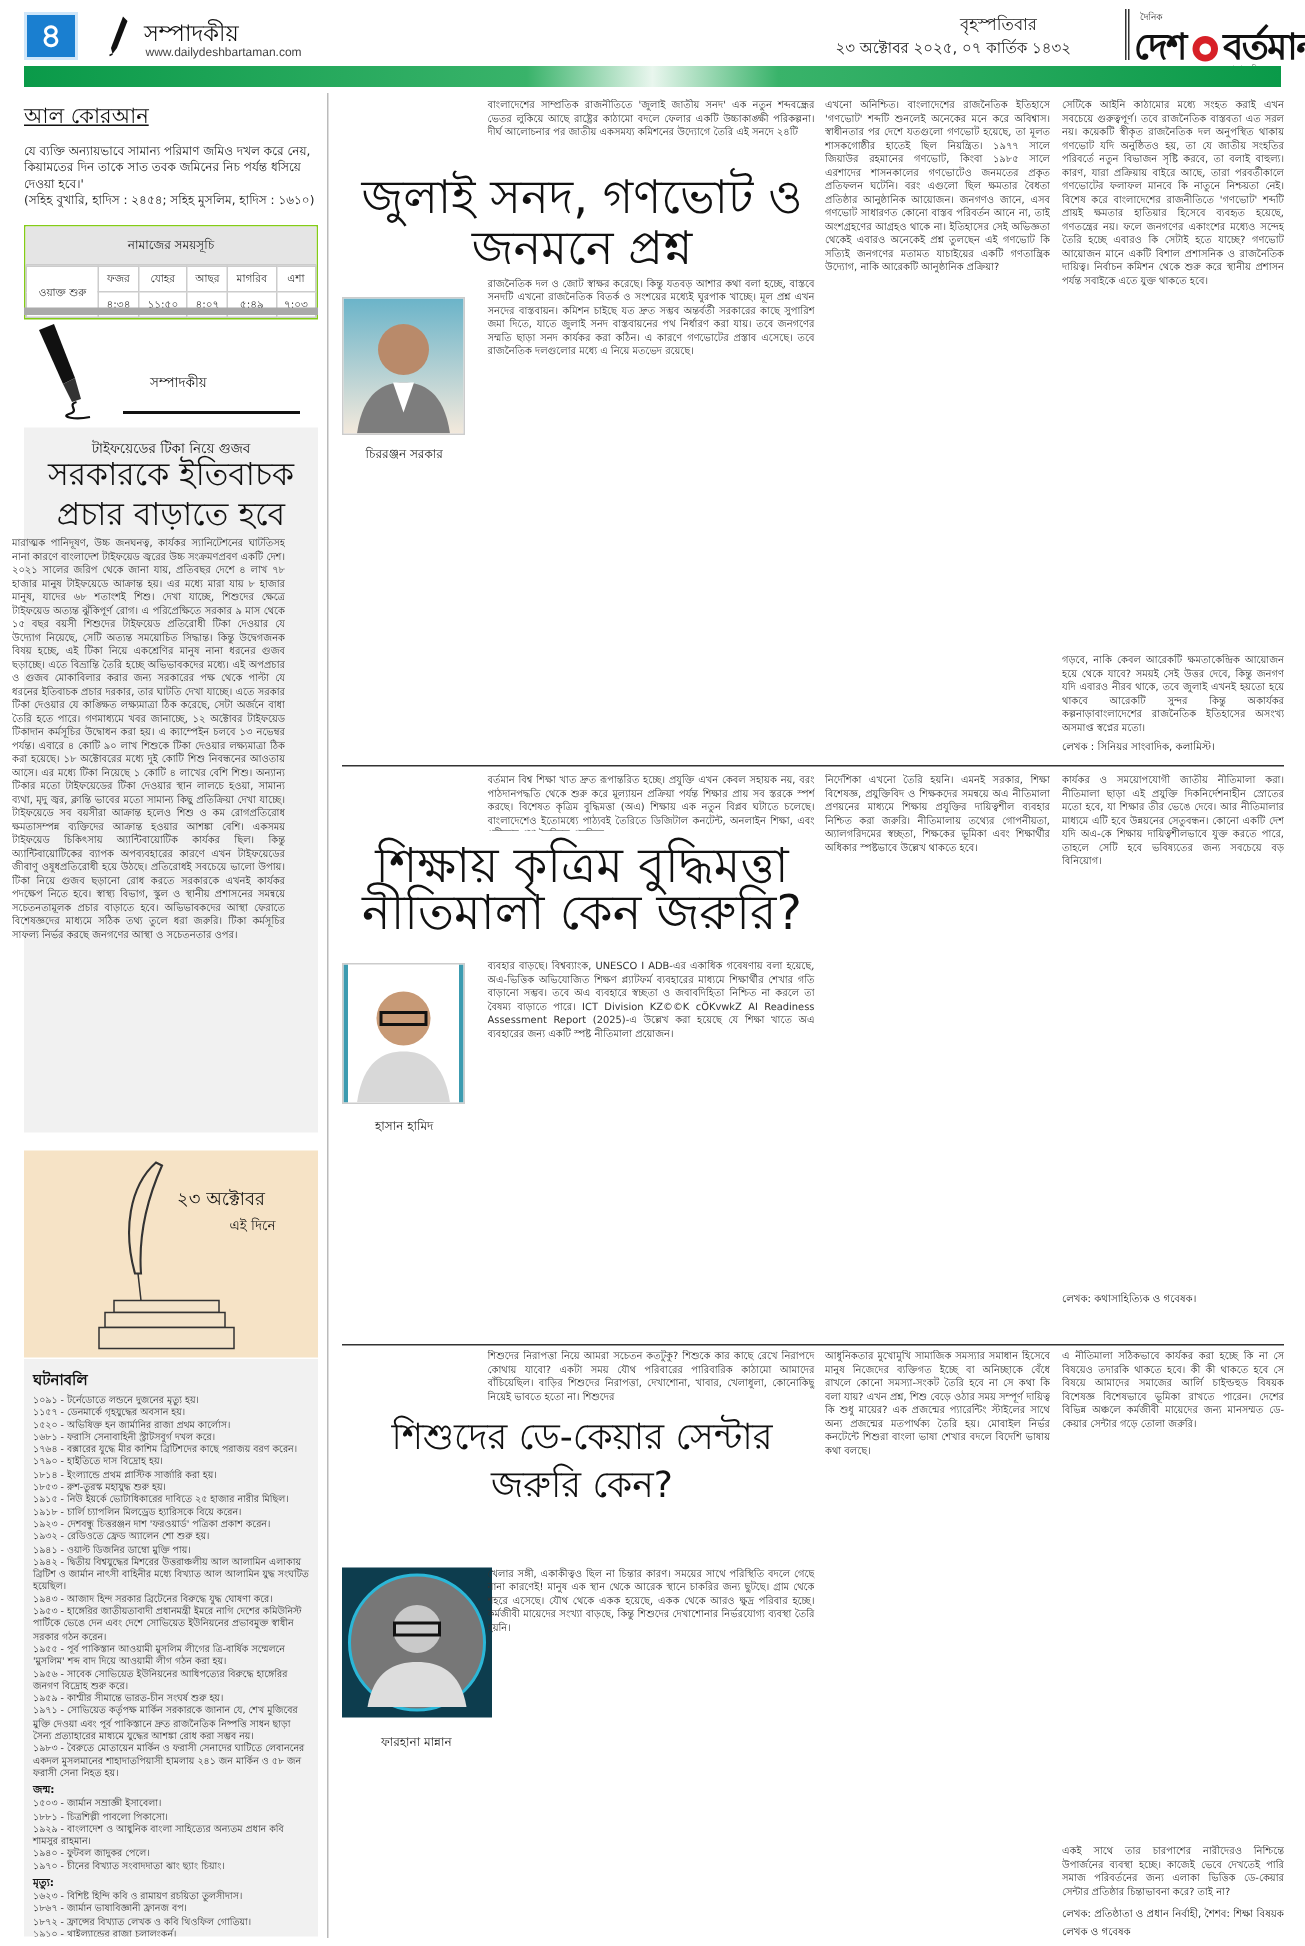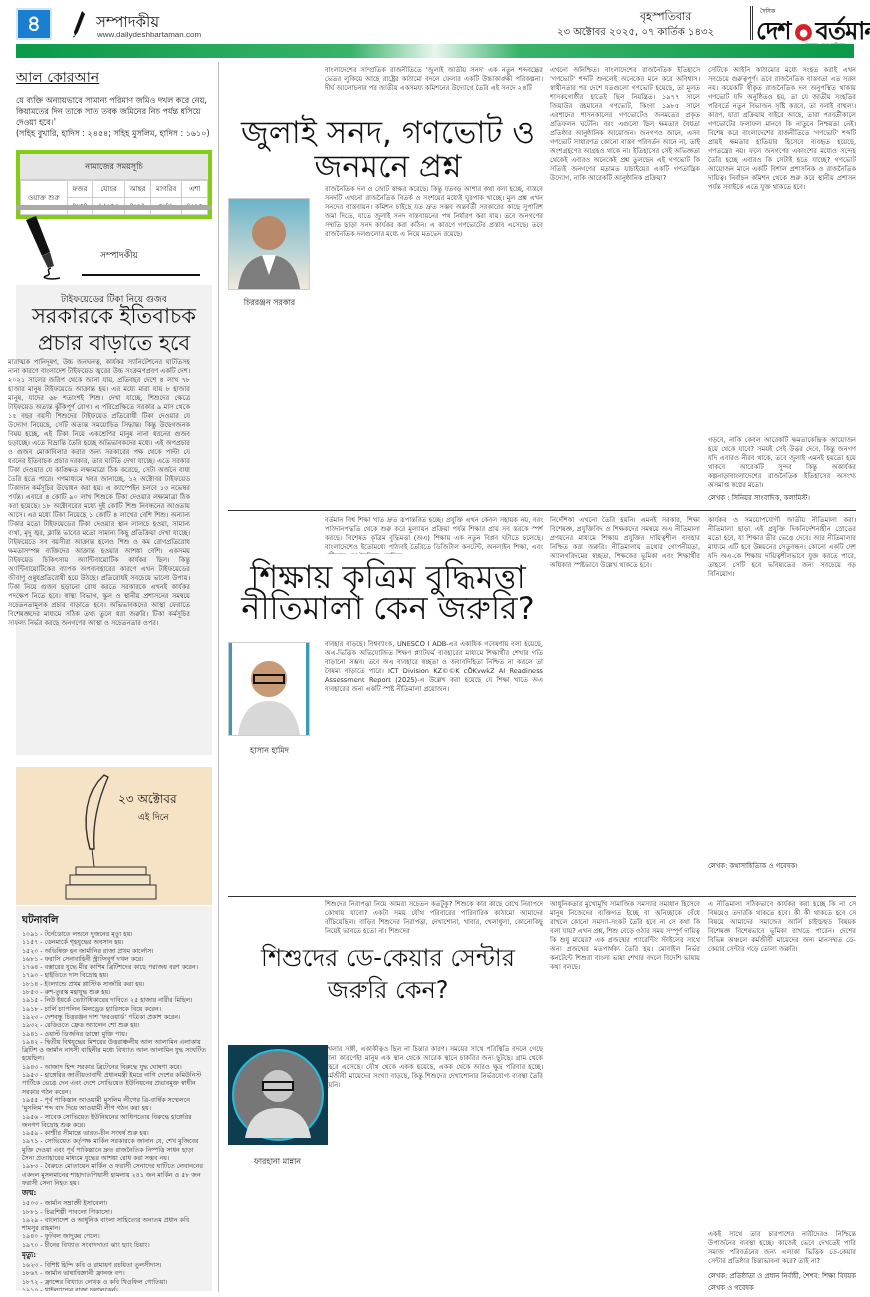--- a/index.html
+++ b/index.html
@@ -14,34 +14,34 @@
 .sep{left:750px;top:6px;width:3px;height:34px;border-left:1px solid #333;border-right:1px solid #333}
 .logo-small{left:760px;top:6px;font-size:6px;color:#333}
 .logo{left:756px;top:12px;font:bold 24px "DejaVu Sans",sans-serif;color:#111;letter-spacing:-1px;display:flex;align-items:center}
 .logo .dot{display:inline-block;width:17px;height:17px;border-radius:50%;background:#d72027;margin:0 4px;color:#fff;font-size:10px;text-align:center;line-height:17px}
 .tag{left:805px;top:42px;font-size:5px;color:#333}
 .greenbar{left:16px;top:44px;width:838px;height:14px;background:linear-gradient(90deg,#0a9a49 0%,#39b36a 40%,#e9f6ee 50%,#39b36a 60%,#0a9a49 100%)}
 .col{font-size:6.6px;line-height:9px;color:#333;text-align:justify}
 .quran-title{left:16px;top:66px;font-size:14px;text-decoration:underline;color:#111}
 .quran-text{left:16px;top:95px;width:198px;font-size:8px;line-height:11px;color:#222}
 .quran-ref{left:16px;top:127px;width:200px;font-size:8px;color:#222}
-.prayer{left:16px;top:150px;width:196px;border:4px solid #84cc16;background:#fff}
+.prayer{left:16px;top:150px;width:196px;border:1px solid #84cc16;background:#fff}
 .prayer .ph{background:#e5e5e5;text-align:center;font-size:8px;padding:6px 0;border-bottom:1px solid #ccc}
 .prayer table{width:100%;border-collapse:collapse;font-size:7px}
 .prayer td{border:1px solid #ccc;text-align:center;padding:2px 1px;color:#333}
 .graybar{left:16px;top:205px;width:196px;height:5px;background:#aaa}
 .ed-label{left:100px;top:248px;font-size:9px;color:#111}
 .ed-line{left:82px;top:274px;width:118px;height:2px;background:#111}
 .ed-box{left:16px;top:285px;width:196px;height:470px;background:#f1f1f1}
 .ed-kicker{left:16px;top:292px;width:196px;text-align:center;font-size:9px;color:#111}
 .ed-h1{left:16px;top:303px;width:196px;text-align:center;font-size:21px;line-height:27px;color:#111}
 .ed-body{left:8px;top:358px;width:182px;height:392px;overflow:hidden}
 .otd-box{left:16px;top:767px;width:196px;height:138px;background:#f6e3c6}
 .otd-title{left:118px;top:790px;font-size:12px;color:#111}
-.otd-sub{left:138px;top:810px;font-size:9px;color:#111}
+.otd-sub{left:153px;top:810px;font-size:9px;color:#111}
 .events{left:16px;top:906px;width:196px;height:385px;background:#f1f1f1;padding:6px 6px;overflow:hidden}
 .events .et{font-size:10px;font-weight:bold;color:#111;margin-bottom:1px}
 .events .ev{font-size:6.3px;line-height:8.3px;color:#333}
 .events .sub{font-size:7px;font-weight:bold;color:#111}
 .vline{width:1px;background:#bbb}
 .hrule{height:1px;background:#333}
 .art-h{font-size:22px;line-height:30px;color:#111;text-align:center}
 .photo{border:1px solid #ccc;background:linear-gradient(180deg,#6bb4c9,#f3e9dc);display:flex;align-items:flex-end;justify-content:center;overflow:hidden}
 .author{font-size:8px;color:#222;text-align:center}
 .byline{font-size:6.8px;color:#222}
@@ -261,21 +261,21 @@
 <div class="abs col" style="left:548px;top:66px;width:0"></div>
 <div class="abs col" style="left:548px;top:66px;width:0"></div>
 <div class="abs col" style="left:548px;top:66px;width:0"></div>
 <div class="abs col" style="left:548px;top:66px;width:0"></div>
 <div class="abs col" style="left:548px;top:66px;width:0"></div>
 <div class="abs col" style="left:548px;top:66px;width:0"></div>
 <div class="abs col" style="left:548px;top:66px;width:0"></div>
 
 <div class="abs col" style="left:550px;top:66px;width:150px;height:438px;overflow:hidden">এখনো অনিশ্চিত। বাংলাদেশের রাজনৈতিক ইতিহাসে 'গণভোট' শব্দটি শুনলেই অনেকের মনে করে অবিশ্বাস। স্বাধীনতার পর দেশে যতগুলো গণভোট হয়েছে, তা মূলত শাসকগোষ্ঠীর হাতেই ছিল নিয়ন্ত্রিত। ১৯৭৭ সালে জিয়াউর রহমানের গণভোট, কিংবা ১৯৮৫ সালে এরশাদের শাসনকালের গণভোটেও জনমতের প্রকৃত প্রতিফলন ঘটেনি। বরং এগুলো ছিল ক্ষমতার বৈধতা প্রতিষ্ঠার আনুষ্ঠানিক আয়োজন। জনগণও জানে, এসব গণভোট সাধারণত কোনো বাস্তব পরিবর্তন আনে না, তাই অংশগ্রহণের আগ্রহও থাকে না। ইতিহাসের সেই অভিজ্ঞতা থেকেই এবারও অনেকেই প্রশ্ন তুলছেন এই গণভোট কি সত্যিই জনগণের মতামত যাচাইয়ের একটি গণতান্ত্রিক উদ্যোগ, নাকি আরেকটি আনুষ্ঠানিক প্রক্রিয়া?</div>
 <div class="abs col" style="left:708px;top:66px;width:148px;height:370px;overflow:hidden">সেটিকে আইনি কাঠামোর মধ্যে সংহত করাই এখন সবচেয়ে গুরুত্বপূর্ণ। তবে রাজনৈতিক বাস্তবতা এত সরল নয়। কয়েকটি স্বীকৃত রাজনৈতিক দল অনুপস্থিত থাকায় গণভোট যদি অনুষ্ঠিতও হয়, তা যে জাতীয় সংহতির পরিবর্তে নতুন বিভাজন সৃষ্টি করবে, তা বলাই বাহুল্য। কারণ, যারা প্রক্রিয়ায় বাইরে আছে, তারা পরবর্তীকালে গণভোটের ফলাফল মানবে কি নাতুনে নিশ্চয়তা নেই। বিশেষ করে বাংলাদেশের রাজনীতিতে 'গণভোট' শব্দটি প্রায়ই ক্ষমতার হাতিয়ার হিসেবে ব্যবহৃত হয়েছে, গণতন্ত্রের নয়। ফলে জনগণের একাংশের মধ্যেও সন্দেহ তৈরি হচ্ছে এবারও কি সেটাই হতে যাচ্ছে? গণভোট আয়োজন মানে একটি বিশাল প্রশাসনিক ও রাজনৈতিক দায়িত্ব। নির্বাচন কমিশন থেকে শুরু করে স্থানীয় প্রশাসন পর্যন্ত সবাইকে এতে যুক্ত থাকতে হবে।</div>
-<div class="abs col" style="left:708px;top:436px;width:148px;height:52px;overflow:hidden">গড়বে, নাকি কেবল আরেকটি ক্ষমতাকেন্দ্রিক আয়োজন হয়ে থেকে যাবে? সময়ই সেই উত্তর দেবে, কিন্তু জনগণ যদি এবারও নীরব থাকে, তবে জুলাই এমনই হয়তো হয়ে থাকবে আরেকটি সুন্দর কিন্তু অকার্যকর কল্পনাড়াবাংলাদেশের রাজনৈতিক ইতিহাসের অসংখ্য অসমাপ্ত স্বপ্নের মতো।</div>
+<div class="abs col" style="left:708px;top:436px;width:148px;height:52px;overflow:hidden">গড়বে, নাকি কেবল আরেকটি ক্ষমতাকেন্দ্রিক আয়োজন হয়ে থেকে যাবে? সময়ই সেই উত্তর দেবে, কিন্তু জনগণ যদি এবারও নীরব থাকে, তবে জুলাই এখনই হয়তো হয়ে থাকবে আরেকটি সুন্দর কিন্তু অকার্যকর কল্পনাড়াবাংলাদেশের রাজনৈতিক ইতিহাসের অসংখ্য অসমাপ্ত স্বপ্নের মতো।</div>
 <div class="abs byline" style="left:708px;top:492px;width:148px">লেখক : সিনিয়র সাংবাদিক, কলামিস্ট।</div>
 <div class="abs hrule" style="left:228px;top:510px;width:628px"></div>
 
 <div class="abs col" style="left:325px;top:516px;width:218px;height:38px;overflow:hidden">বর্তমান বিশ্ব শিক্ষা খাত দ্রুত রূপান্তরিত হচ্ছে। প্রযুক্তি এখন কেবল সহায়ক নয়, বরং পাঠদানপদ্ধতি থেকে শুরু করে মূল্যায়ন প্রক্রিয়া পর্যন্ত শিক্ষার প্রায় সব স্তরকে স্পর্শ করছে। বিশেষত কৃত্রিম বুদ্ধিমত্তা (অএ) শিক্ষায় এক নতুন বিপ্লব ঘটাতে চলেছে। বাংলাদেশেও ইতোমধ্যে পাঠ্যবই তৈরিতে ডিজিটাল কনটেন্ট, অনলাইন শিক্ষা, এবং পরীক্ষার প্রশ্ন তৈরিতে প্রযুক্তির</div>
 <div class="abs art-h" style="left:228px;top:562px;width:320px;font-size:32px;line-height:31px">শিক্ষায় কৃত্রিম বুদ্ধিমত্তা নীতিমালা কেন জরুরি?</div>
 <div class="abs photo" style="left:228px;top:642px;width:82px;height:94px;background:linear-gradient(90deg,#3c9bb0 4%,#fff 4%,#fff 96%,#3c9bb0 96%)">
   <svg width="70" height="86" viewBox="0 0 70 86">
       <circle cx="35" cy="30" r="18" fill="#c89a76"></circle>
       <rect x="20" y="26" width="30" height="8" fill="none" stroke="#111" stroke-width="2"></rect>
       <path d="M4 86 C 8 58, 22 52, 35 52 C 48 52, 62 58, 66 86 Z" fill="#d8d8d8"></path>

